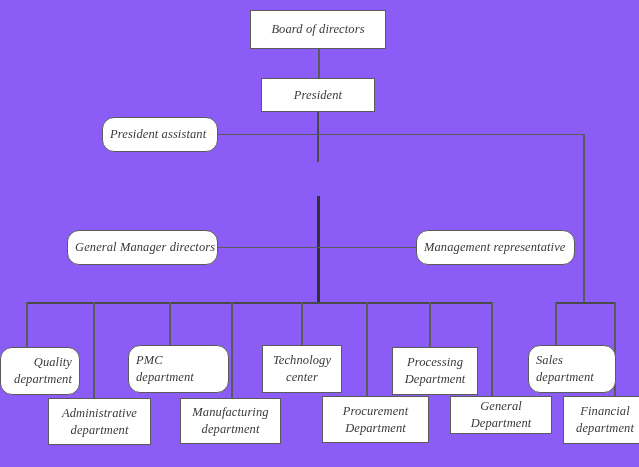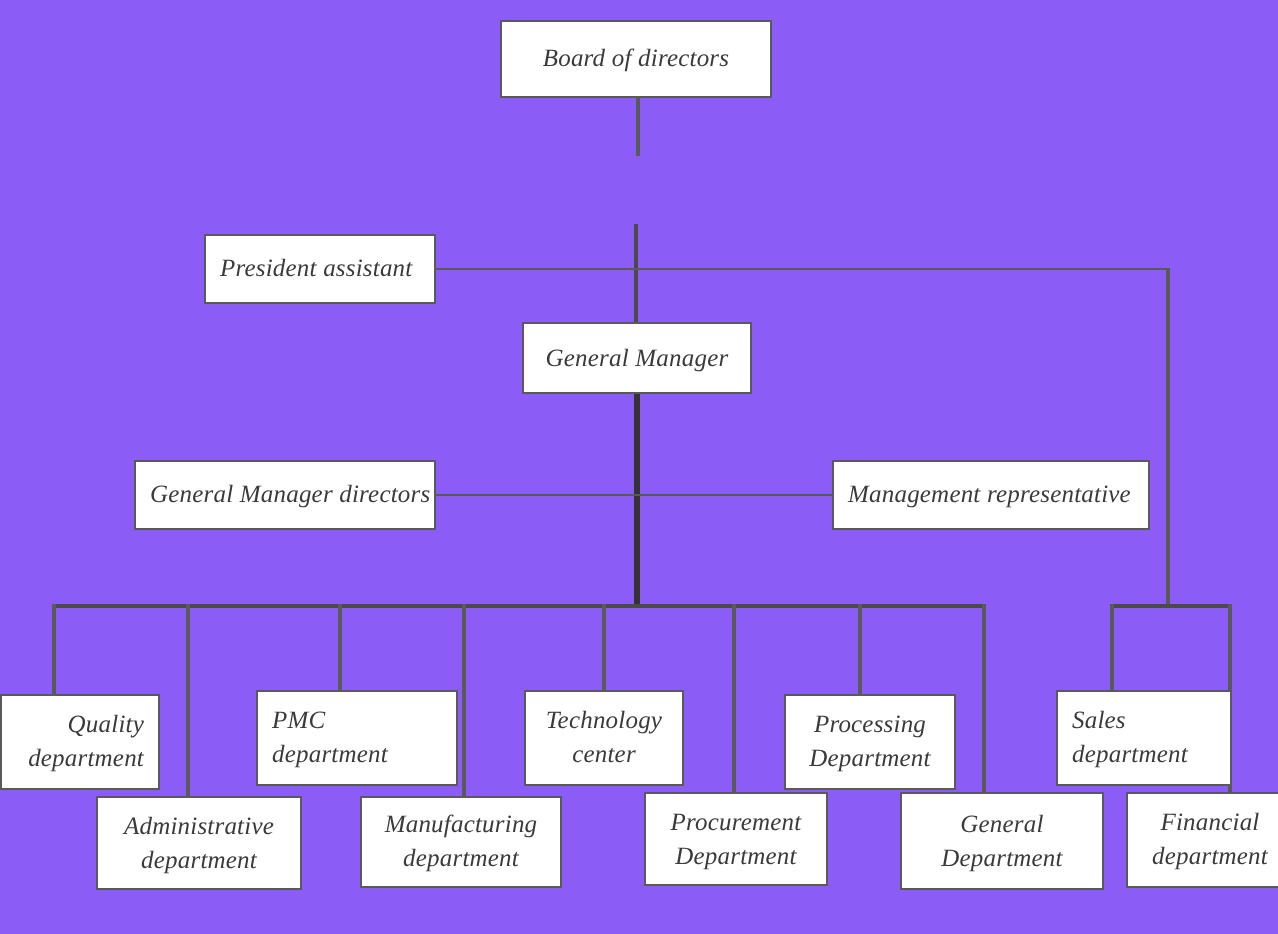--- a/index.html
+++ b/index.html
@@ -28,21 +28,21 @@
     flex-direction: column;
     justify-content: center;
     z-index: 3;
     letter-spacing: 0.1px;
   }
   .node .ln {
     display: block;
     white-space: nowrap;
   }
   .node.align-center { align-items: center; text-align: center; padding: 0 4px; }
-  .node.align-left   { align-items: flex-start; text-align: left; padding: 0 7px; }
+  .node.align-left   { align-items: flex-start; text-align: left; padding: 0 7px; border-radius: 12px; }
   .conn {
     position: absolute;
     background: #3f3f3f;
     z-index: 1;
   }
   .conn.thin { background: #5a5a5a; }
   .conn.med  { background: #4a4a4a; }
   .conn.thick{ background: #333333; }
 </style>
 </head>
@@ -75,28 +75,28 @@
   <div class="conn thin" style="left:93px; top:302px; width:1.5px; height:96px;"></div>
   <div class="conn thin" style="left:231px; top:302px; width:1.5px; height:96px;"></div>
   <div class="conn thin" style="left:366px; top:302px; width:1.5px; height:94px;"></div>
   <div class="conn thin" style="left:491px; top:302px; width:1.5px; height:94px;"></div>
   <div class="conn thin" style="left:614px; top:302px; width:1.5px; height:94px;"></div>
 
   <div class="node align-center" style="left:250px; top:10px; width:136px; height:39px;">
     <span class="ln">Board of directors</span>
   </div>
 
+  <div class="node align-center" style="left:261px; top:78px; width:114px; height:34px;">
+    <span class="ln">President</span>
+  </div>
 
   <div class="node align-left" style="left:102px; top:117px; width:116px; height:35px;">
     <span class="ln">President assistant</span>
   </div>
 
-  <div class="node align-center" style="left:261px; top:161px; width:115px; height:36px;">
-    <span class="ln">General Manager</span>
-  </div>
 
   <div class="node align-left" style="left:67px; top:230px; width:151px; height:35px;">
     <span class="ln">General Manager directors</span>
   </div>
 
   <div class="node align-left" style="left:416px; top:230px; width:159px; height:35px;">
     <span class="ln">Management representative</span>
   </div>
 
   <div class="node align-left" style="left:0px; top:347px; width:80px; height:48px;align-items:flex-end;">
@@ -117,31 +117,31 @@
   <div class="node align-center" style="left:180px; top:398px; width:101px; height:46px;">
     <span class="ln">Manufacturing</span>
     <span class="ln">department</span>
   </div>
 
   <div class="node align-center" style="left:262px; top:345px; width:80px; height:48px;">
     <span class="ln">Technology</span>
     <span class="ln">center</span>
   </div>
 
-  <div class="node align-center" style="left:322px; top:396px; width:92px; height:47px;">
+  <div class="node align-center" style="left:322px; top:396px; width:107px; height:47px;">
     <span class="ln">Procurement</span>
     <span class="ln">Department</span>
   </div>
 
   <div class="node align-center" style="left:392px; top:347px; width:86px; height:48px;">
     <span class="ln">Processing</span>
     <span class="ln">Department</span>
   </div>
 
-  <div class="node align-center" style="left:450px; top:396px; width:102px; height:49px;">
+  <div class="node align-center" style="left:450px; top:396px; width:102px; height:38px;">
     <span class="ln">General</span>
     <span class="ln">Department</span>
   </div>
 
   <div class="node align-left" style="left:528px; top:345px; width:88px; height:48px;">
     <span class="ln">Sales</span>
     <span class="ln">department</span>
   </div>
 
   <div class="node align-center" style="left:563px; top:396px; width:84px; height:48px;">

